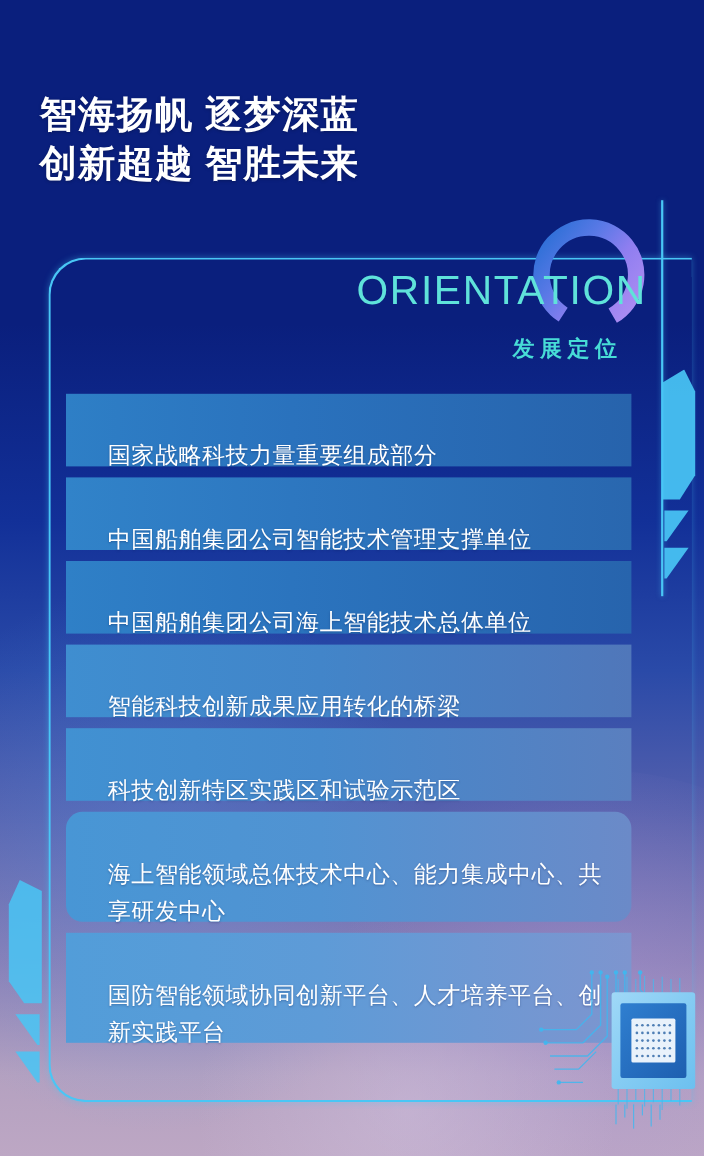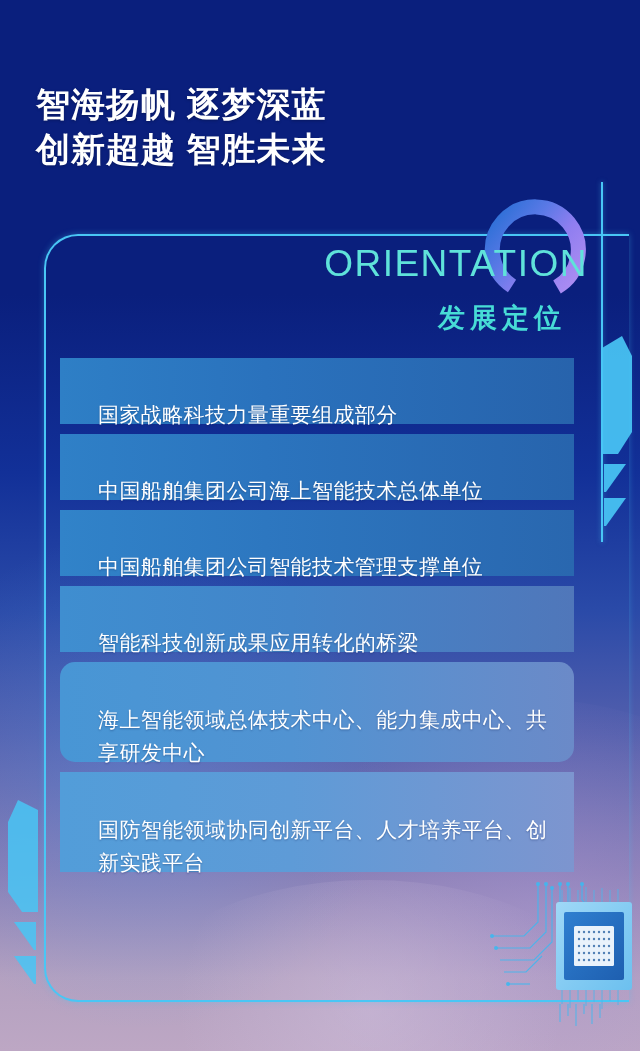--- a/index.html
+++ b/index.html
@@ -109,21 +109,21 @@
     font-size: 37px;
     letter-spacing: 1.5px;
     line-height: 44px;
     white-space: nowrap;
   }
   .title-cn {
     position: absolute;
     right: 74px;
     top: 301px;
     color: #47dcd6;
-    font-size: 27px;
+    font-size: 20px;
     font-weight: bold;
     letter-spacing: 5px;
     line-height: 34px;
     white-space: nowrap;
   }
 
   
   .list {
     position: absolute;
     left: 60px;
@@ -221,28 +221,31 @@
     </svg>
   </div>
 
   <div class="title-en">ORIENTATION</div>
   <div class="title-cn">发展定位</div>
 
   <div class="list">
     <div class="list-item one-line li-1">
       <span class="txt">国家战略科技力量重要组成部分</span>
     </div>
+    <div class="list-item one-line li-3">
+      <span class="txt">中国船舶集团公司智能技术管理支撑单位</span>
+    </div>
     <div class="list-item one-line li-2">
       <span class="txt">中国船舶集团公司海上智能技术总体单位</span>
     </div>
-    <div class="list-item one-line li-3">
-      <span class="txt">中国船舶集团公司智能技术管理支撑单位</span>
-    </div>
     <div class="list-item one-line li-5">
       <span class="txt">智能科技创新成果应用转化的桥梁</span>
+    </div>
+    <div class="list-item one-line li-6">
+      <span class="txt">科技创新特区实践区和试验示范区</span>
     </div>
     <div class="list-item two-line li-7">
       <span class="txt">海上智能领域总体技术中心、能力集成中心、共享研发中心</span>
     </div>
     <div class="list-item two-line li-8">
       <span class="txt">国防智能领域协同创新平台、人才培养平台、创新实践平台</span>
     </div>
   </div>
 
   <div class="deco-right">

